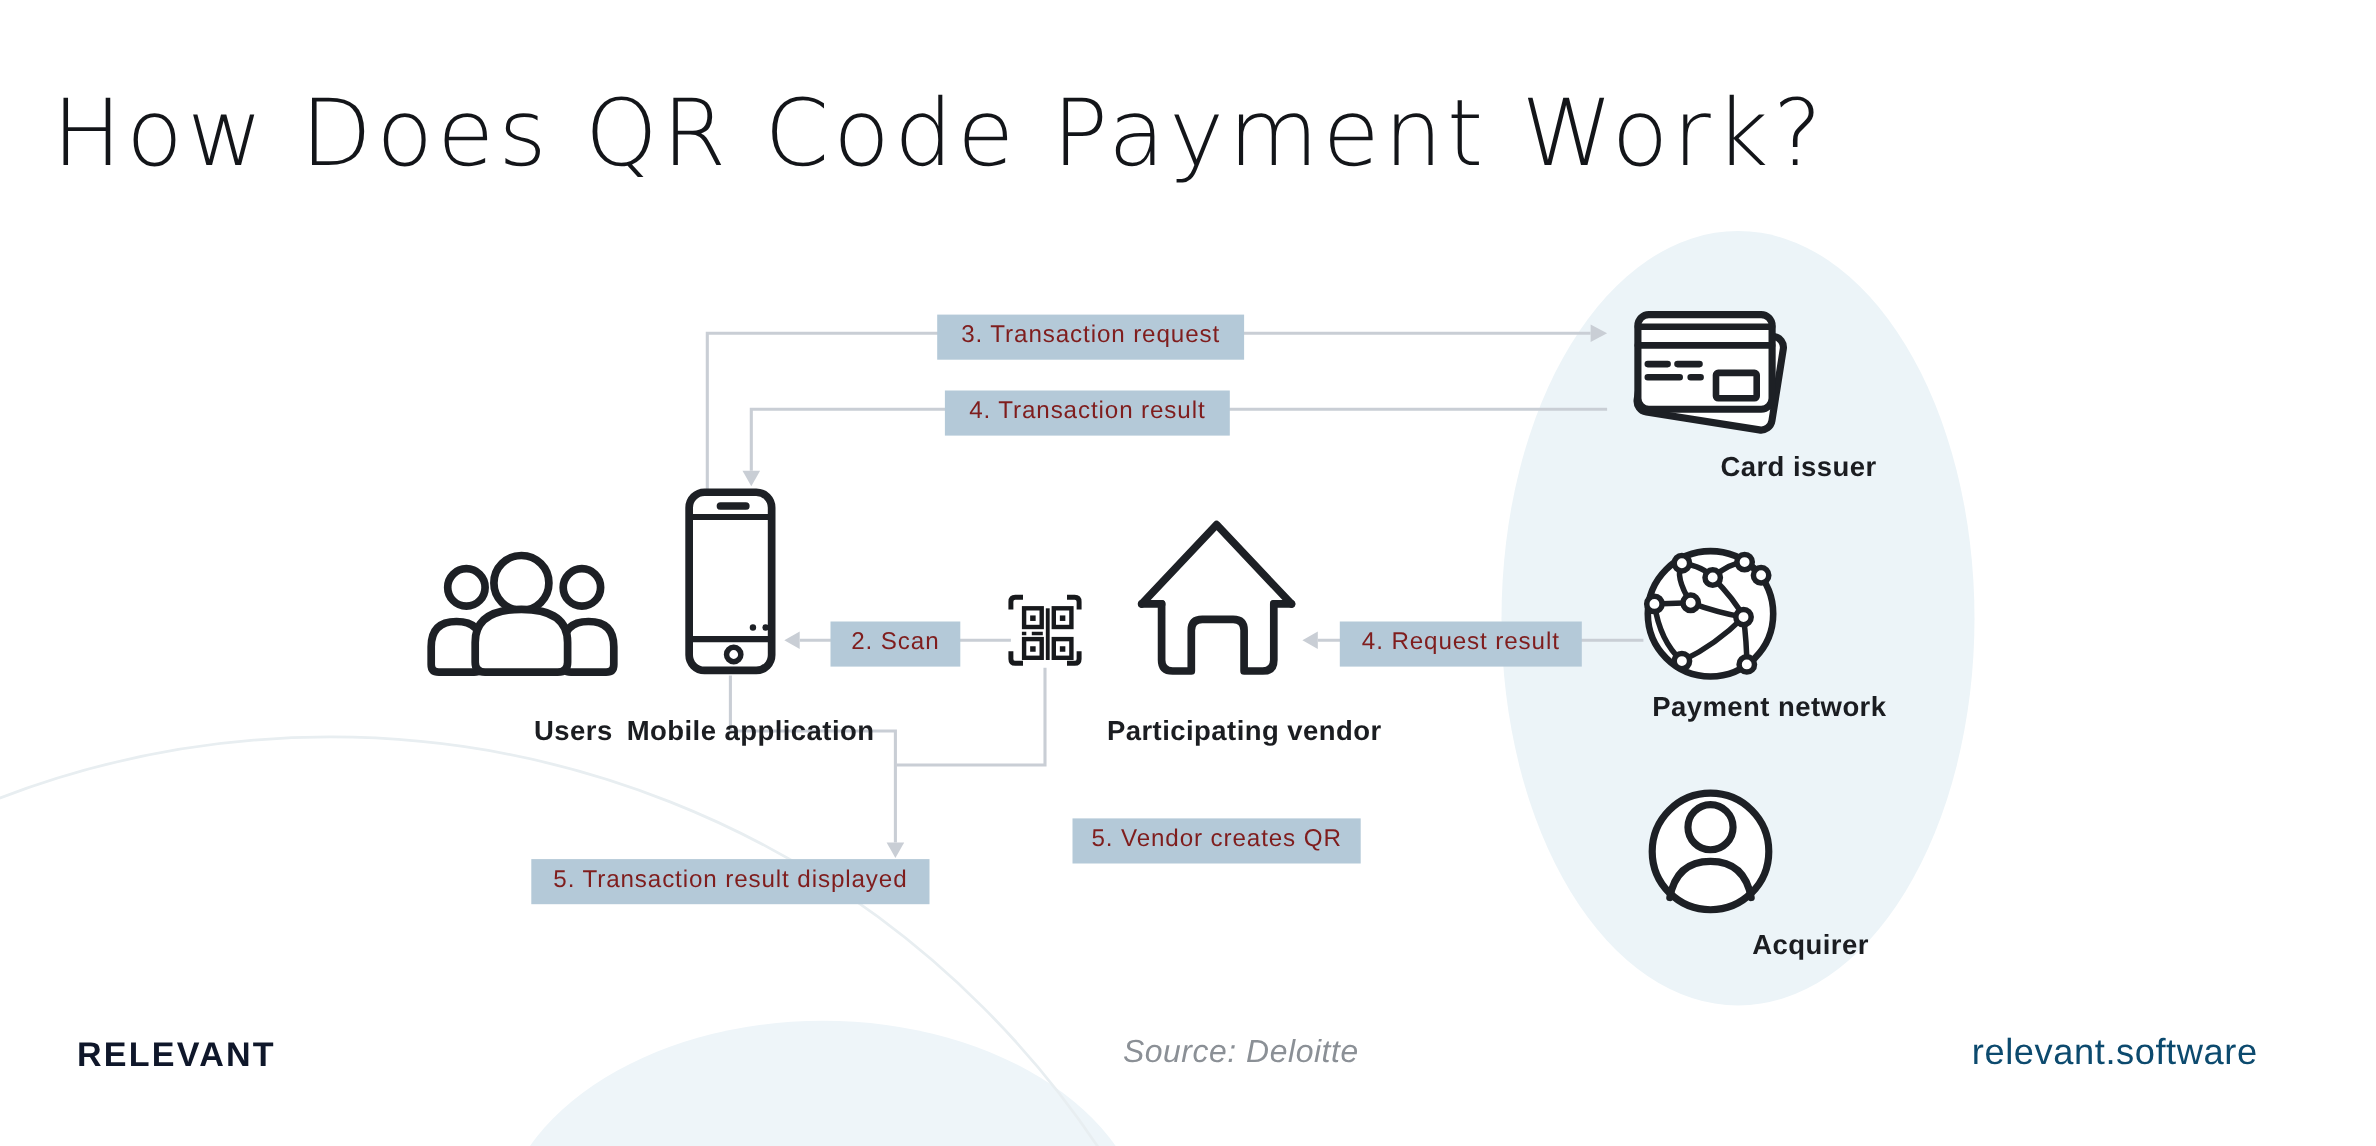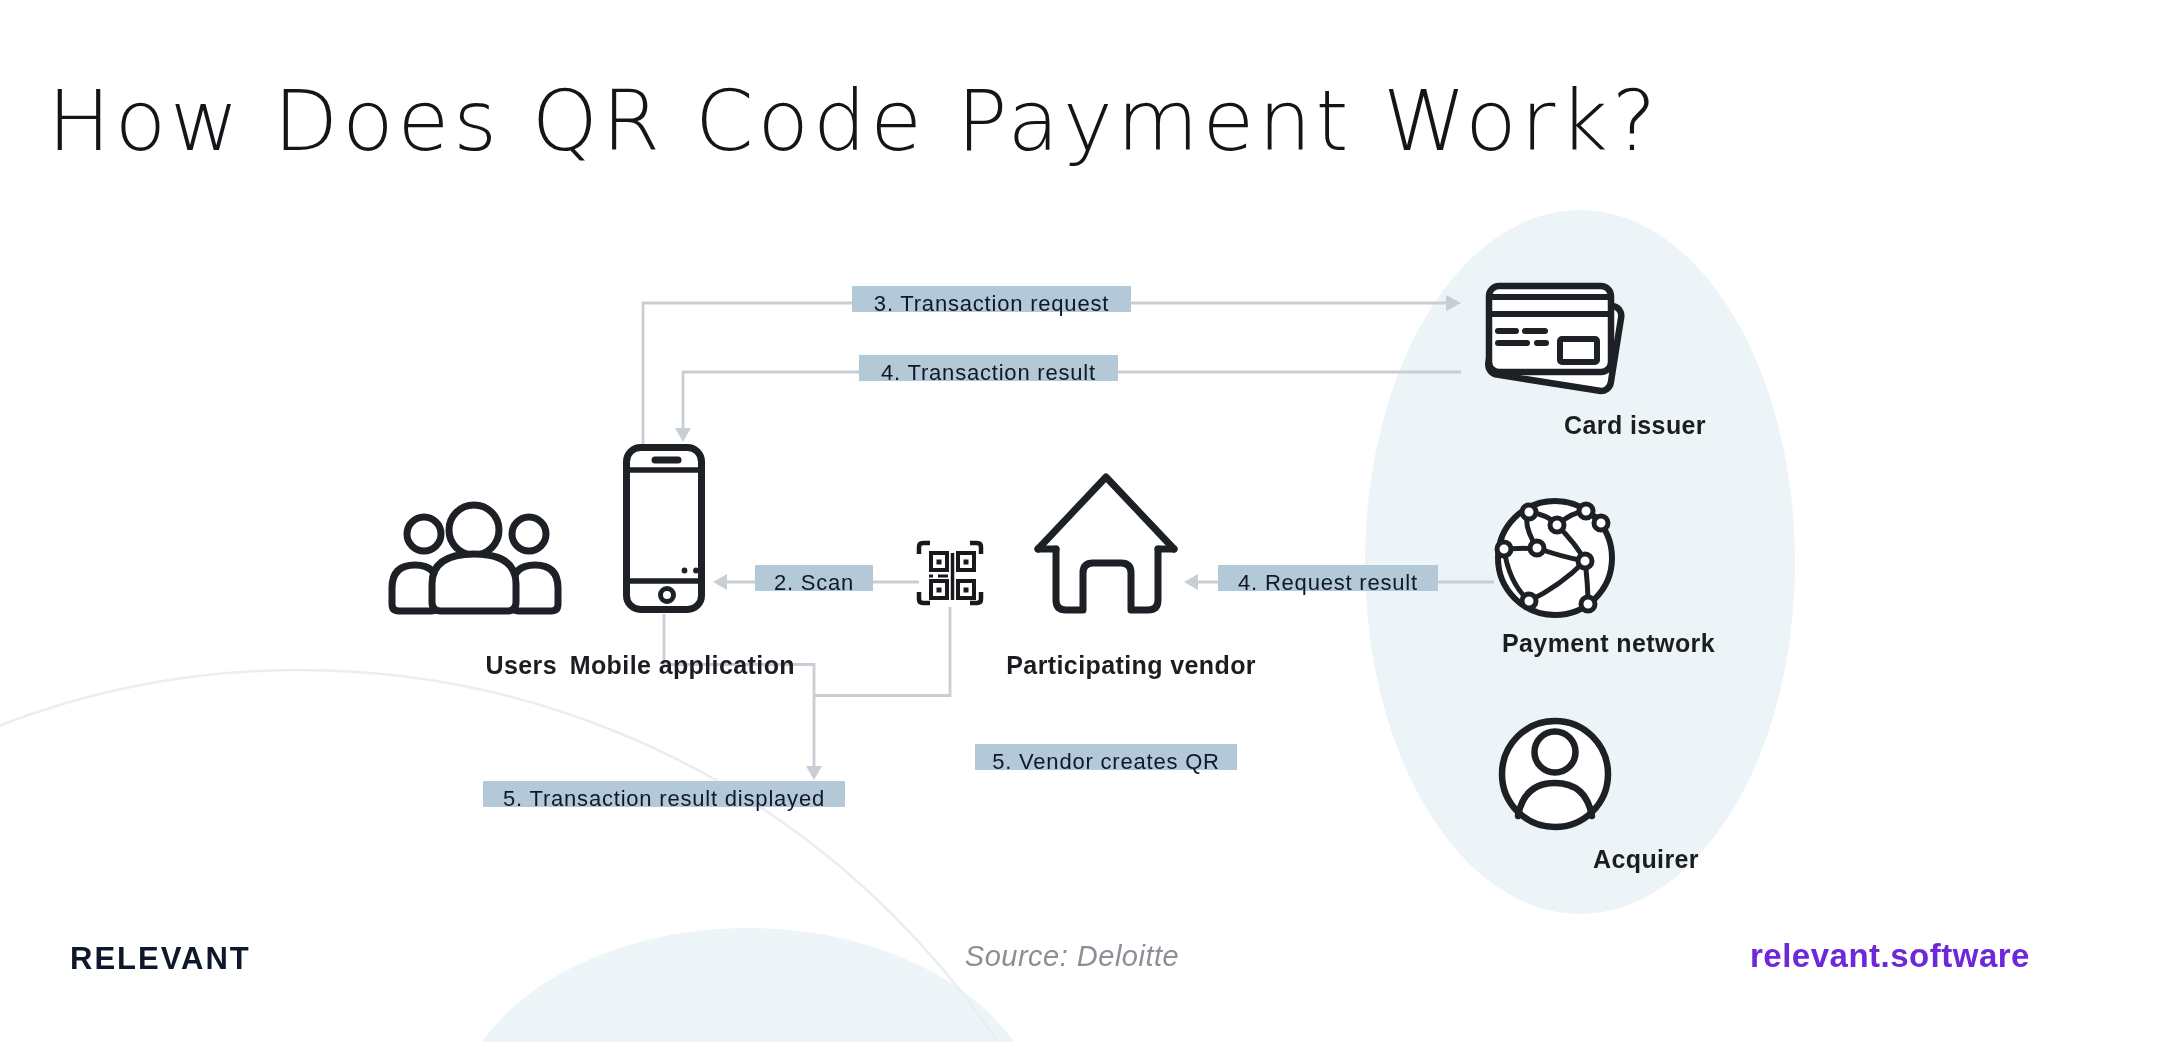--- a/index.html
+++ b/index.html
@@ -25,38 +25,38 @@
     font-weight:200;font-size:84px;letter-spacing:4px;
     color:#131519;white-space:nowrap;
   }
   .nlabel{
     position:absolute;
     text-align:right;
     font-size:25px;font-weight:700;letter-spacing:0.4px;
     color:#1b1d21;white-space:nowrap;
   }
   .badge{
-    position:absolute;height:26px;line-height:35px;
-    background:var(--badge);color:#0f172a;
+    position:absolute;height:41px;line-height:35px;
+    background:var(--badge);color:#7f1d1d;
     text-align:center;font-size:22px;font-weight:400;
     letter-spacing:0.8px;white-space:nowrap;
   }
   .brand{
     position:absolute;left:70px;top:941px;
     font-size:31px;font-weight:800;letter-spacing:2px;color:#0f172a;
   }
   .source{
-    position:absolute;left:872px;top:940px;width:400px;
+    position:absolute;left:928px;top:940px;width:400px;
     text-align:center;font-style:italic;
     font-size:29px;font-weight:400;color:#8b9096;letter-spacing:0.5px;
   }
   .website{
     position:absolute;left:1750px;top:937px;width:345px;
-    text-align:left;font-size:33px;font-weight:700;
-    letter-spacing:0.5px;color:#6d28d9;
+    text-align:center;font-size:33px;font-weight:400;
+    letter-spacing:0.5px;color:#0c4a6e;
   }
 </style>
 </head>
 <body>
 
 <div class="canvas">
 
   <svg class="layer" viewBox="0 0 2160 1042">
 
     <g>

